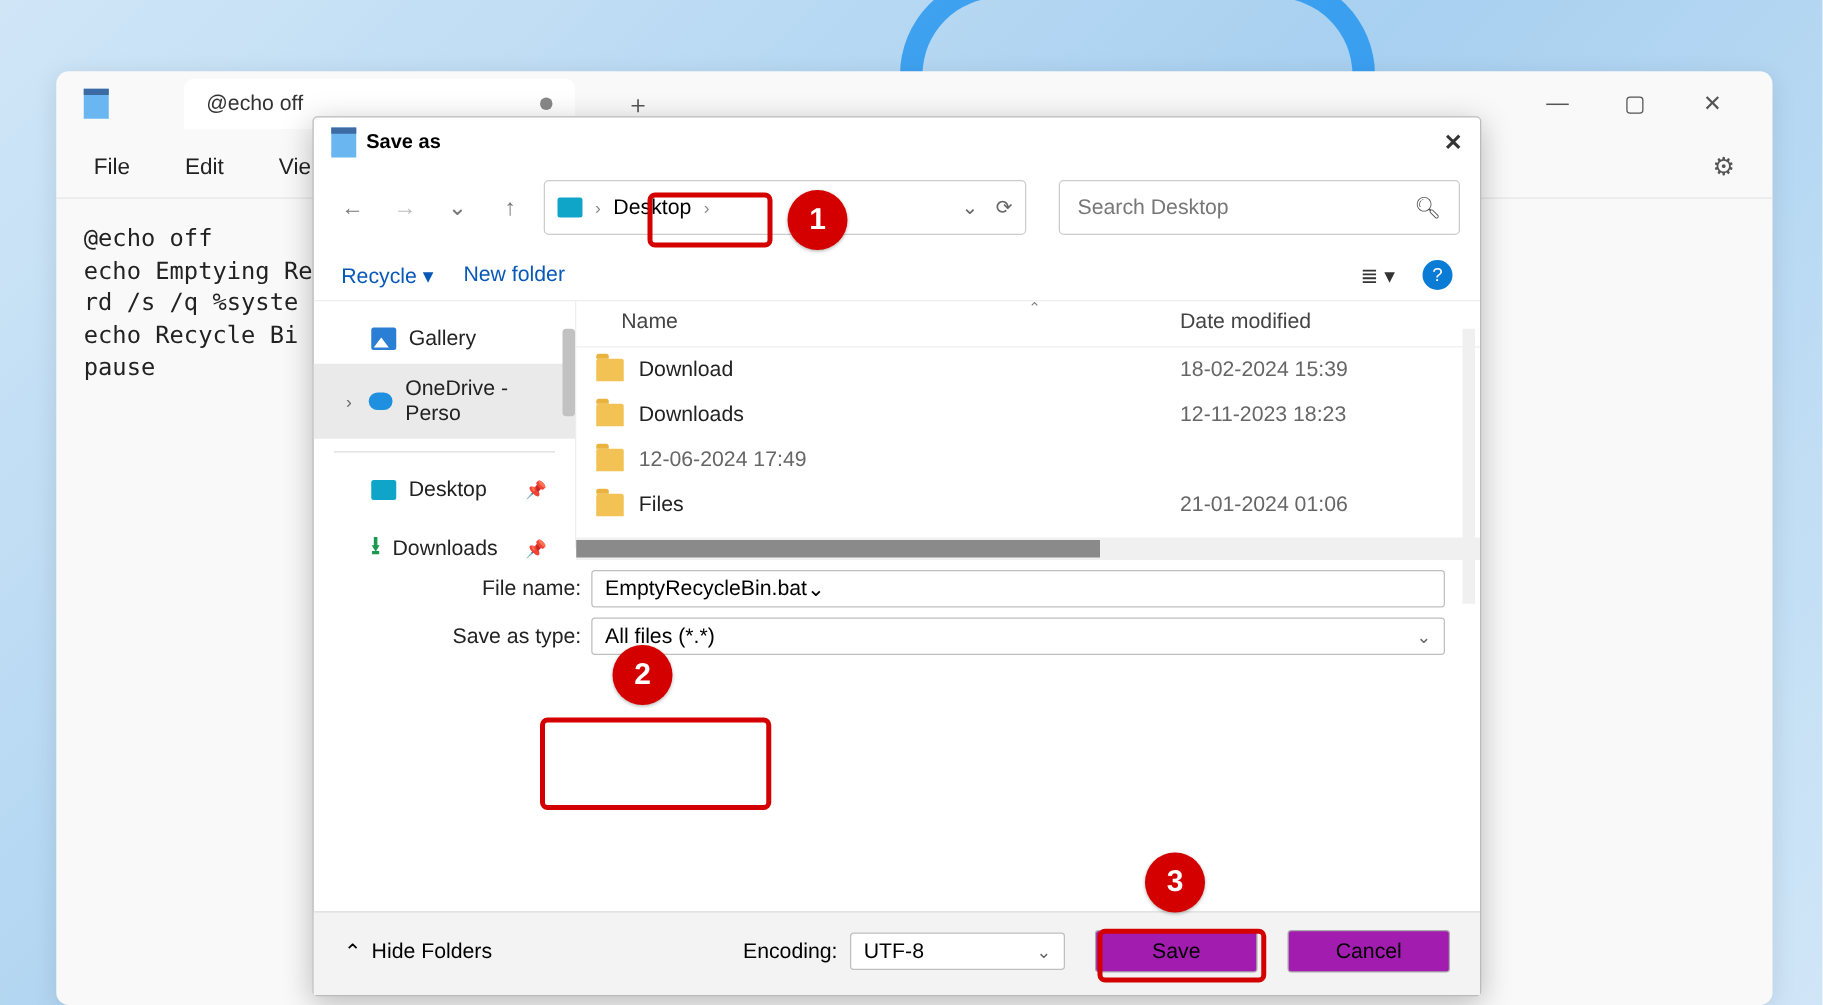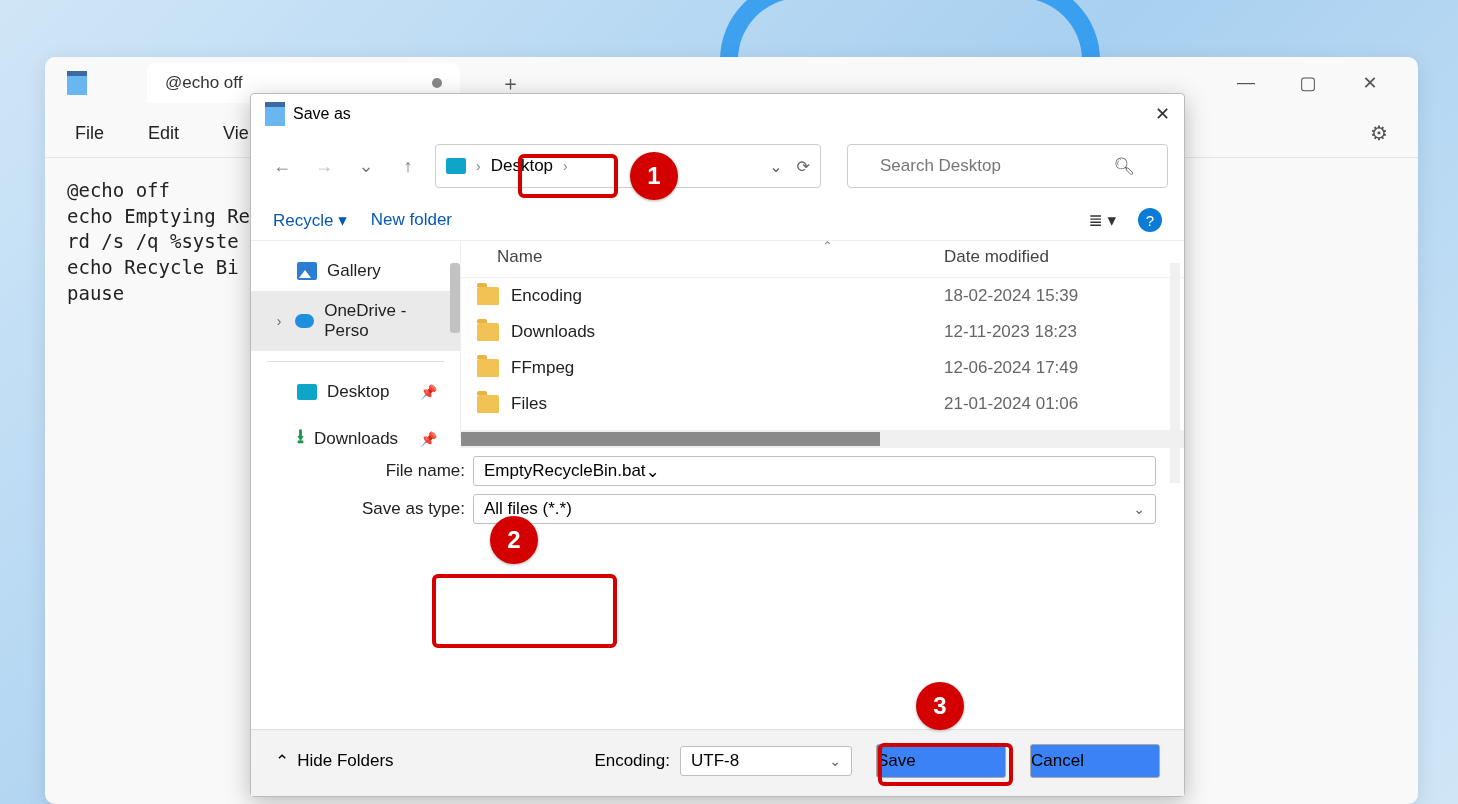--- a/index.html
+++ b/index.html
@@ -11,31 +11,31 @@
   .np-tab .dot { width: 10px; height: 10px; background: #888; border-radius: 50%; margin-left: 180px; }
   .np-plus { font-size: 20px; color: #555; margin-left: 40px; }
   .np-winctrl { margin-left: auto; display: flex; gap: 22px; padding-right: 28px; color: #555; font-size: 18px; }
   .np-winctrl span { width: 40px; text-align: center; }
   .np-menubar { display: flex; align-items: center; gap: 44px; padding: 12px 30px; font-size: 18px; color: #222; border-bottom: 1px solid #e5e5e5; }
   .np-gear { margin-left: auto; font-size: 20px; color: #555; }
   .np-content { padding: 20px 22px; font-family: Consolas, monospace; font-size: 19px; color: #222; white-space: pre; line-height: 1.35; }
   .np-icon { width: 20px; height: 24px; background: #69b6f1; border-top: 5px solid #3c6aa3; display: inline-block; position: relative; }
 
   .saveas-dialog { position: absolute; top: 93px; left: 250px; width: 935px; height: 704px; background: #fff; border: 1px solid #bbb; border-radius: 4px; box-shadow: 0 6px 24px rgba(0,0,0,0.25); display: flex; flex-direction: column; }
-  .sa-titlebar { height: 40px; display: flex; align-items: center; padding: 0 14px; }
+  .sa-titlebar { height: 40px; display: flex; align-items: center; padding: 0 14px; font-weight: bold; }
   .sa-titlebar .sa-title { font-size: 16px; margin-left: 8px; }
   .sa-close { margin-left: auto; font-size: 18px; color: #333; }
   .sa-nav { display: flex; align-items: center; gap: 12px; padding: 10px 16px; border-bottom: 0; }
   .sa-navbtn { width: 30px; height: 30px; display: flex; align-items: center; justify-content: center; color: #777; font-size: 18px; }
   .sa-addr { flex: 0 0 386px; height: 44px; border: 1px solid #ccc; border-radius: 4px; display: flex; align-items: center; padding: 0 10px; gap: 10px; position: relative; }
   .sa-addr .pc-icon { width: 20px; height: 16px; background: #0ea5c9; border-radius: 2px; }
   .sa-addr .chev { color: #888; font-size: 14px; }
   .sa-addr .loc { font-size: 17px; }
   .sa-addr-right { margin-left: auto; display: flex; gap: 14px; color: #666; align-items: center; }
-  .sa-search { flex: 1; height: 44px; border: 1px solid #ccc; border-radius: 4px; margin-left: 14px; display: flex; align-items: center; padding: 0 32px; color: #777; font-size: 17px; }
+  .sa-search { flex: 1; height: 44px; border: 1px solid #ccc; border-radius: 4px; margin-left: 14px; display: flex; align-items: center; padding: 0 14px; color: #777; font-size: 17px; }
   .sa-search .mag { margin-left: auto; font-size: 17px; color: #555; }
   .sa-toolbar { display: flex; align-items: center; padding: 10px 22px 8px; gap: 24px; color: #0858b8; font-size: 17px; border-bottom: 1px solid #eee; }
   .sa-toolbar .tb-right { margin-left: auto; display: flex; gap: 22px; align-items: center; color: #333; }
   .help-circle { width: 24px; height: 24px; border-radius: 50%; background: #0a7cd5; color: #fff; display: flex; align-items: center; justify-content: center; font-size: 15px; }
   .sa-body { display: flex; flex: 1; min-height: 0; }
   .sa-side { width: 210px; border-right: 1px solid #eee; padding: 10px 0; position: relative; }
   .sa-side::after { content:""; position:absolute; right:0; top:22px; width:10px; height:70px; background:#c2c2c2; border-radius:3px; }
   .sa-side-item { display: flex; align-items: center; gap: 10px; padding: 10px 22px; font-size: 17px; color: #222; }
   .sa-side-item.selected { background: #eaeaea; }
   .sa-side-item .ch { width: 14px; text-align:center; color:#666; font-size:14px; }
@@ -57,21 +57,21 @@
   .sa-list-hscroll .thumb { position: absolute; left: 0; top: 2px; height: 14px; width: 58%; background: #8a8a8a; }
   .sa-fields { padding: 18px 28px 0 94px; }
   .sa-field-row { display: flex; align-items: center; margin-bottom: 8px; }
   .sa-field-row label { width: 120px; text-align: right; margin-right: 8px; font-size: 17px; color: #222; }
   .sa-input, .sa-select { flex: 1; height: 30px; border: 1px solid #bfbfbf; border-radius: 3px; padding: 0 10px; font-size: 17px; display: flex; align-items: center; position: relative; background: #fff; }
   .sa-select .dd { margin-left: auto; color: #666; font-size: 14px; }
   .sa-bottom { margin-top: auto; background: #f3f3f3; border-top: 1px solid #ddd; padding: 14px 24px 18px; display: flex; align-items: center; }
   .sa-hidefolders { display: flex; align-items: center; gap: 8px; font-size: 17px; }
   .sa-enc { margin-left: auto; display: flex; align-items: center; gap: 10px; font-size: 17px; }
   .sa-enc .sa-select { width: 172px; flex: none; justify-content: center; }
-  .sa-btn { width: 130px; height: 34px; border: 1px solid #aaa; background: #3b82f6; border-radius: 3px; display: flex; align-items: center; font-size: 17px; margin-left: 14px; }
+  .sa-btn { width: 130px; height: 34px; border: 1px solid #aaa; background: #a21caf; border-radius: 3px; display: flex; align-items: center; justify-content: center; font-size: 17px; margin-left: 14px; }
   .redbox { border: 4px solid #d40000; border-radius: 6px; position: absolute; pointer-events: none; }
   .redcirc { position: absolute; width: 48px; height: 48px; border-radius: 50%; background: #d40000; color: #fff; display: flex; align-items: center; justify-content: center; font-size: 24px; font-weight: 600; box-shadow: 0 1px 3px rgba(0,0,0,0.3); pointer-events:none; }
   
   .ico-home { width:20px; height:18px; position:relative; }
   .ico-home::before { content:""; position:absolute; bottom:0; left:2px; width:16px; height:10px; background:#f0a030; }
   .ico-home::after { content:""; position:absolute; top:-6px; left:0; border-left:10px solid transparent; border-right:10px solid transparent; border-bottom:8px solid #d23030; }
   .ico-gallery { width:20px; height:18px; background:#2a7fd4; border-radius:2px; position:relative; }
   .ico-gallery::after{content:""; position:absolute; bottom:2px; left:2px; border-left:6px solid transparent; border-right:6px solid transparent; border-bottom:8px solid #fff; }
   .ico-onedrive { width:22px; height:14px; background:#1f8fe0; border-radius:8px; }
   .ico-desktop { width:20px; height:16px; background:#0ea5c9; border-radius:2px; }
@@ -175,31 +175,30 @@
 
     <div class="sa-list">
       <div class="sa-list-head">
         <span class="caret-up">⌃</span>
         <span class="col-name">Name</span>
         <span class="col-date">Date modified</span>
       </div>
       <div class="sa-list-rows" id="rows">
           <div class="sa-row">
             <span class="folder"></span>
-            <span class="rname">Encoding</span>
+            <span class="rname">Download</span>
             <span class="rdate">18-02-2024 15:39</span>
           </div>
           <div class="sa-row">
             <span class="folder"></span>
             <span class="rname">Downloads</span>
             <span class="rdate">12-11-2023 18:23</span>
           </div>
           <div class="sa-row">
             <span class="folder"></span>
-            <span class="rname">FFmpeg</span>
             <span class="rdate">12-06-2024 17:49</span>
           </div>
           <div class="sa-row">
             <span class="folder"></span>
             <span class="rname">Files</span>
             <span class="rdate">21-01-2024 01:06</span>
           </div>
         </div>
       <div class="sa-list-hscroll">
           <div class="thumb"></div>

